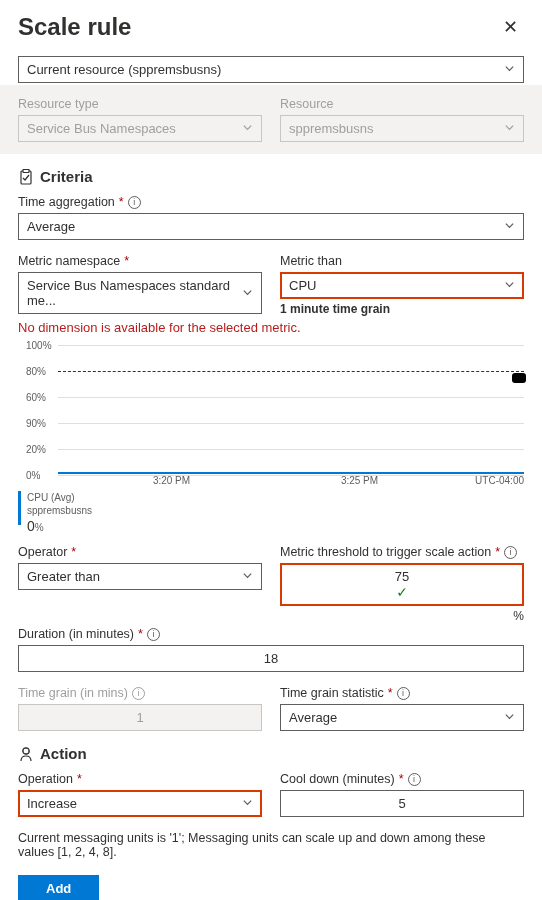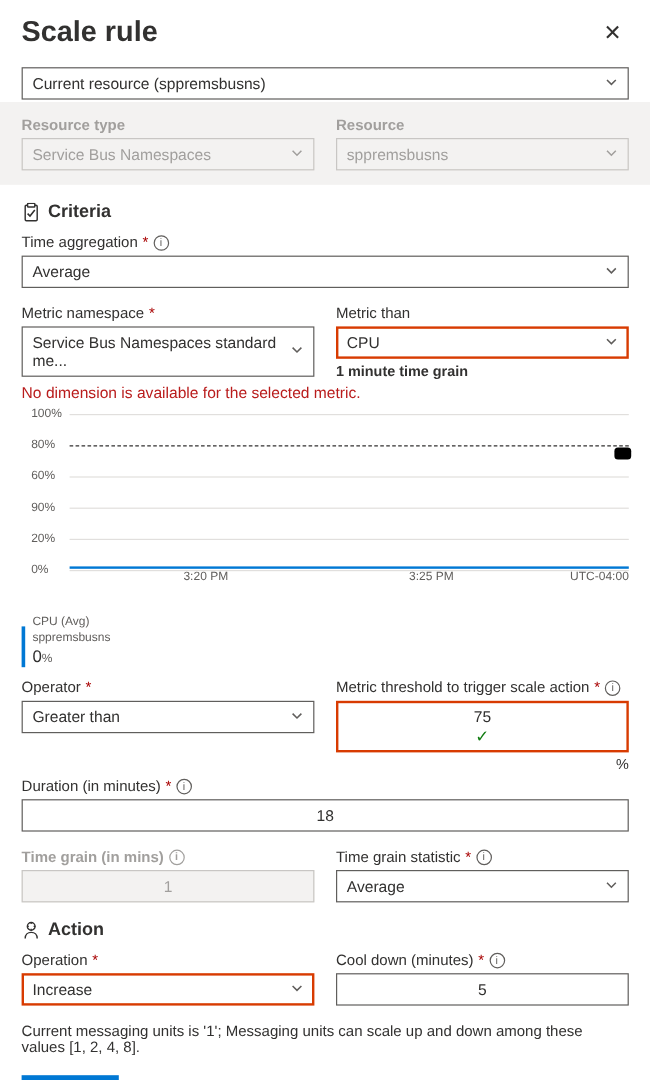--- a/index.html
+++ b/index.html
@@ -16,21 +16,21 @@
 .close-btn { background: none; border: none; font-size: 18px; cursor: pointer; color: #323130; padding: 4px 6px; }
 .main-select {
   width: 100%; border: 1px solid #605e5c; padding: 6px 8px;
   display: flex; justify-content: space-between; align-items: center;
   background: #fff; cursor: pointer; margin-bottom: 2px;
 }
 .section-gray { background: #f3f2f1; padding: 12px 18px; margin: 0 -18px 14px -18px; }
 .row2 { display: flex; gap: 18px; }
 .col { flex: 1; display: flex; flex-direction: column; }
 .label { font-size: 12.5px; margin-bottom: 4px; display: flex; align-items: center; gap: 4px; }
-.label.disabled { color: #a19f9d; font-weight: bold; }
+.label.disabled { color: #a19f9d; }
 .required { color: #a80000; }
 .info-icon {
   display: inline-flex; width: 13px; height: 13px; border: 1px solid #605e5c;
   border-radius: 50%; font-size: 9px; align-items: center; justify-content: center;
   color: #605e5c;
 }
 .info-icon.disabled { border-color:#a19f9d; color:#a19f9d; }
 .select-box {
   border: 1px solid #605e5c; padding: 5px 8px; display: flex;
   justify-content: space-between; align-items: center; background: #fff;
@@ -56,21 +56,21 @@
 .chart { margin: 0 0 10px 0; position: relative; }
 .chart-grid { position: relative; height: 130px; margin-left: 4px; }
 .ytick { position: absolute; left: 4px; font-size: 10px; color: #605e5c; transform: translateY(-50%); }
 .gridline { position: absolute; left: 36px; right: 0; border-top: 1px solid #e1dfdd; }
 .gridline.dashed { border-top: 1px dashed #323130; }
 .xaxis { position: relative; height: 14px; margin-left: 36px; }
 .xtick { position: absolute; font-size: 10px; color: #605e5c; transform: translateX(-50%); }
 .tz { position: absolute; right: 0; font-size: 10px; color: #605e5c; }
 .dataline { position: absolute; left: 36px; right: 0; bottom: 1px; border-top: 2px solid #0078d4; }
 .marker { position: absolute; right: -2px; top: 28px; width: 14px; height: 10px; background: #000; border-radius: 3px; }
-.legend { display: flex; align-items: flex-end; gap: 6px; margin-top: 23px; }
+.legend { display: flex; align-items: flex-start; gap: 6px; margin-top: 2px; }
 .legend-bar { width: 3px; height: 34px; background: #0078d4; }
 .legend-text { font-size: 10px; color: #605e5c; line-height: 1.3; }
 .legend-val { font-size: 14px; color: #323130; }
 .legend-unit { font-size: 10px; }
 .checkmark { color: #107c10; font-size: 14px; }
 .footnote { font-size: 12.5px; margin: 6px 0 16px 0; }
 .add-btn {
   background: #0078d4; color: #fff; border: none; padding: 6px 28px;
   font-size: 13px; font-weight: 600; cursor: pointer;
 }

